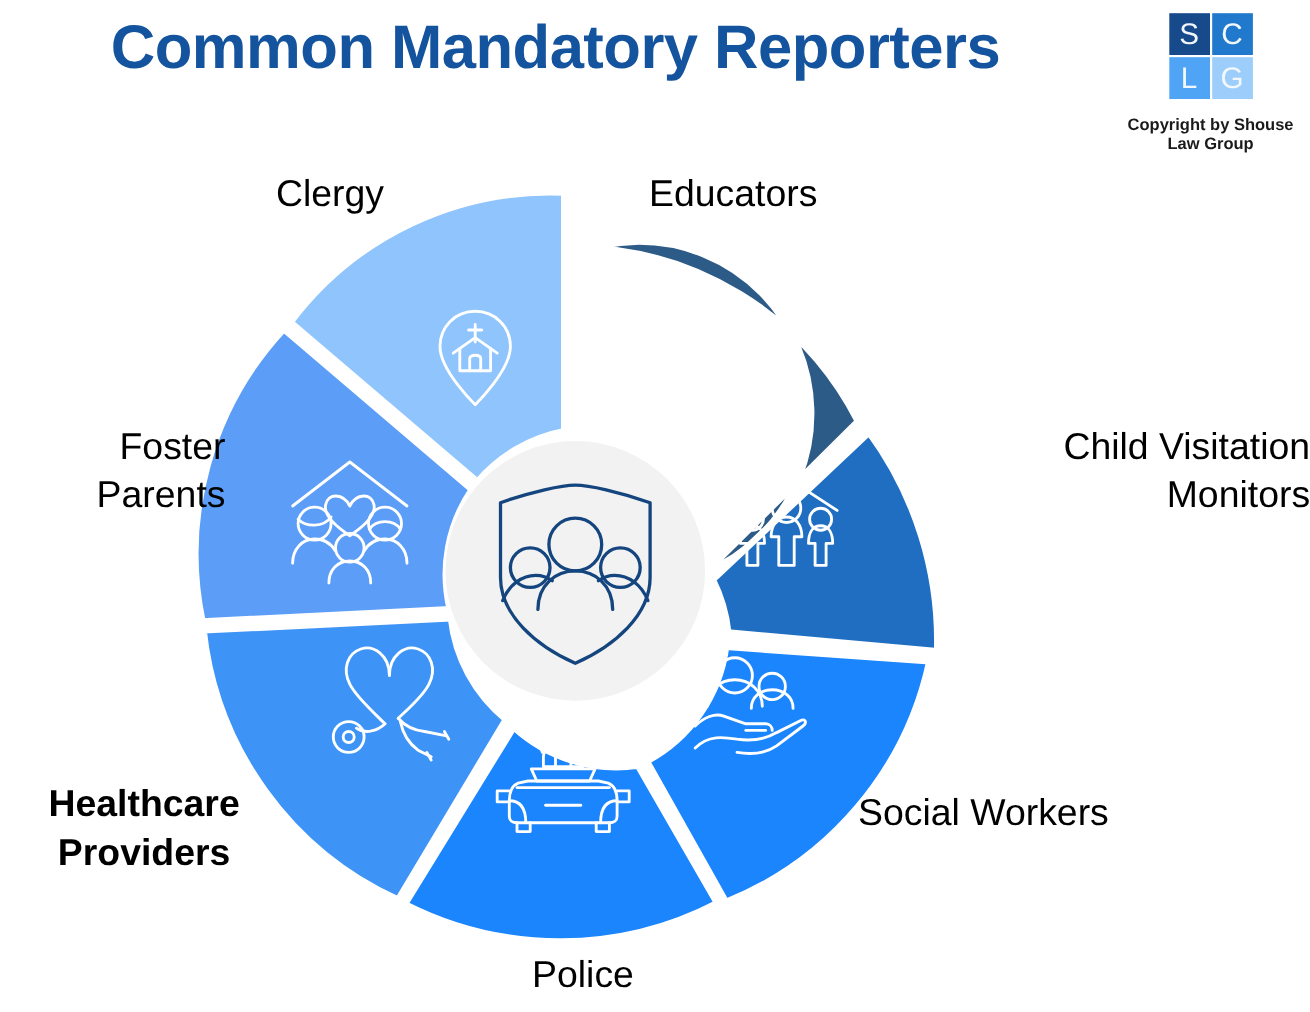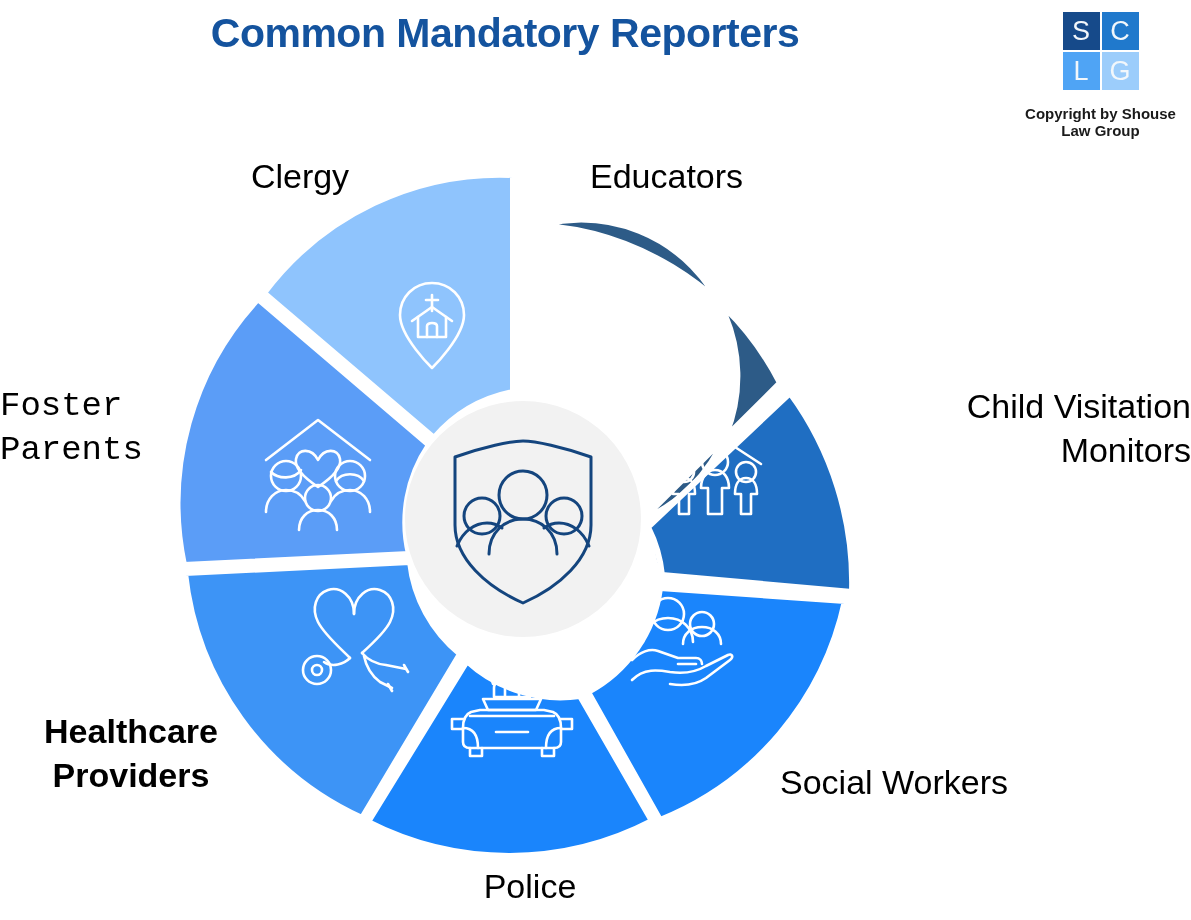--- a/index.html
+++ b/index.html
@@ -7,21 +7,21 @@
     width:1191px;height:920px;
     background:#ffffff;
     font-family:"Liberation Sans", sans-serif;
     overflow:hidden;
     position:relative;
   }
   #page-title{
     position:absolute;
     left:0;top:10px;width:1010px;
     text-align:center;
-    font-size:41px;
+    font-size:56px;
     font-weight:bold;
     color:#14539e;
     letter-spacing:-0.5px;
     white-space:nowrap;
   }
   
   #logo-block{
     position:absolute; right:8px; top:12px;
     width:165px; text-align:center;
   }
@@ -58,24 +58,24 @@
   .wlabel{
     position:absolute;
     font-size:34px;
     color:#000000;
     line-height:1.28;
     white-space:pre-line;
   }
   #label-clergy{left:150px;top:155px;width:300px;text-align:center;}
   #label-educators{left:590px;top:155px;width:370px;text-align:left;}
   #label-child{left:853px;top:385px;width:338px;text-align:right;}
-  #label-social{left:780px;top:718px;width:400px;text-align:left;margin-top:43px;}
+  #label-social{left:780px;top:718px;width:400px;text-align:left;}
   #label-police{left:330px;top:865px;width:400px;text-align:center;}
   #label-health{left:0px;top:710px;width:262px;text-align:center;font-weight:bold;}
-  #label-foster{left:0px;top:385px;width:205px;text-align:left;font-family:Liberation Mono, monospace;}
+  #label-foster{left:0px;top:385px;width:205px;text-align:right;}
 </style>
 </head>
 <body>
 
 <div id="page-title">Common Mandatory Reporters</div>
 
 <div id="logo-block">
   <div class="logo-grid">
     <div class="logo-cell lc-s">S</div>
     <div class="logo-cell lc-c">C</div>

